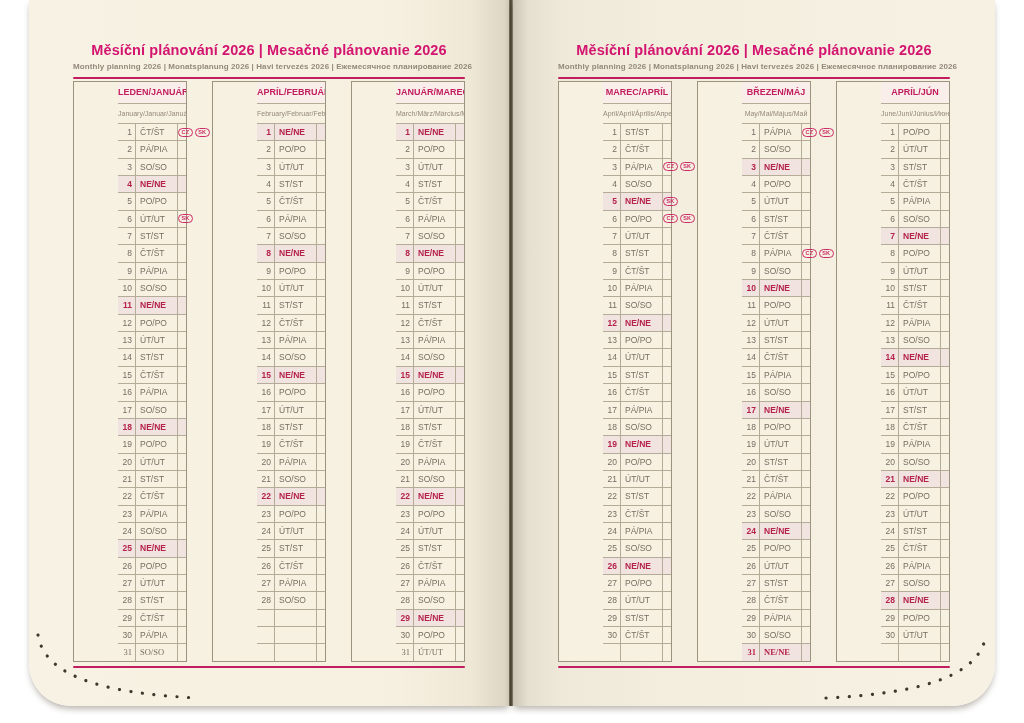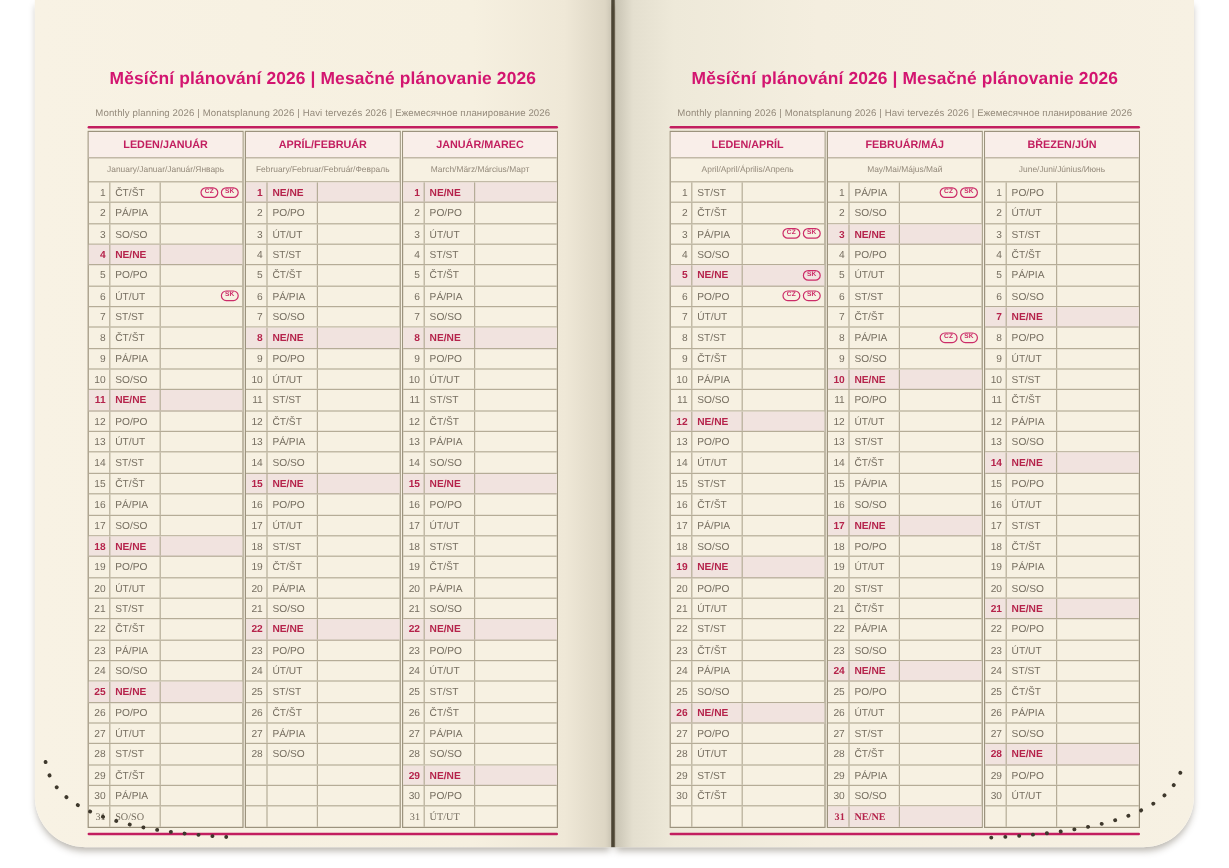--- a/index.html
+++ b/index.html
@@ -30,42 +30,43 @@
     border-radius:0 0 42px 0;
   }
   .spine{
     width:4px;height:706px;
     background:linear-gradient(90deg,#8c8572,#3f392c 45%,#57503f 60%,#9a927e);
   }
   .content{
     width:392px;margin:0 auto;padding-top:42px;
   }
   .title{
-    margin:16px;text-align:center;
+    margin:0;text-align:center;
     font-size:14.5px;font-weight:bold;
     color:#d31570;letter-spacing:.1px;
     white-space:nowrap;
   }
   .subtitle{
     margin-top:4px;text-align:center;
     font-size:8px;color:#93897a;
-    white-space:nowrap;letter-spacing:.1px;
+    white-space:nowrap;letter-spacing:.1px;font-weight:bold;
   }
   .rule{height:2px;background:#c21e5f;border-radius:1px;}
   .rule.top{margin-top:6px;}
   .rule.bottom{margin-top:4px;}
   .months{
     margin-top:2px;
     display:flex;justify-content:space-between;
   }
   .month{
-    width:130px;
+    width:114px;
     border:1px solid #9c937e;
     background:#f7f1e2;
     box-sizing:border-box;
+    padding-left:44px;
   }
   .m-title{
     height:21px;line-height:21px;
     text-align:center;
     font-size:9px;font-weight:bold;color:#c21e5f;
     background:#f9eee9;
     border-bottom:1px solid #b5ac97;
     white-space:nowrap;overflow:hidden;
   }
   .m-sub{
@@ -621,21 +622,21 @@
 
   <div class="spine"></div>
 
   <div class="page right">
     <div class="content">
       <h1 class="title">Měsíční plánování 2026 | Mesačné plánovanie 2026</h1>
       <div class="subtitle">Monthly planning 2026 | Monatsplanung 2026 | Havi tervezés 2026 | Ежемесячное планирование 2026</div>
       <div class="rule top"></div>
       <div class="months">
           <div class="month">
-    <div class="m-title">LEDEN/APRÍL</div>
+    <div class="m-title">MAREC/APRÍL</div>
     <div class="m-sub">April/April/Április/Апрель</div>
     <div class="m-body">
               <div class="cal-row">
     <span class="c-num">1</span>
     <span class="c-day">ST/ST</span>
     <span class="c-note"></span>
   </div>
               <div class="cal-row">
     <span class="c-num">2</span>
     <span class="c-day">ČT/ŠT</span>
@@ -790,21 +791,21 @@
     <span class="c-note"></span>
   </div>
               <div class="cal-row">
     <span class="c-num"></span>
     <span class="c-day"></span>
     <span class="c-note"></span>
   </div>
             </div>
   </div>
           <div class="month">
-    <div class="m-title">FEBRUÁR/MÁJ</div>
+    <div class="m-title">BŘEZEN/MÁJ</div>
     <div class="m-sub">May/Mai/Május/Май</div>
     <div class="m-body">
               <div class="cal-row">
     <span class="c-num">1</span>
     <span class="c-day">PÁ/PIA</span>
     <span class="c-note">
                   <span class="badge">CZ</span>
                   <span class="badge">SK</span>
                 </span>
   </div>
@@ -957,21 +958,21 @@
     <span class="c-note"></span>
   </div>
               <div class="cal-row sun">
     <span class="c-num">31</span>
     <span class="c-day">NE/NE</span>
     <span class="c-note"></span>
   </div>
             </div>
   </div>
           <div class="month">
-    <div class="m-title">BŘEZEN/JÚN</div>
+    <div class="m-title">APRÍL/JÚN</div>
     <div class="m-sub">June/Juni/Június/Июнь</div>
     <div class="m-body">
               <div class="cal-row">
     <span class="c-num">1</span>
     <span class="c-day">PO/PO</span>
     <span class="c-note"></span>
   </div>
               <div class="cal-row">
     <span class="c-num">2</span>
     <span class="c-day">ÚT/UT</span>

